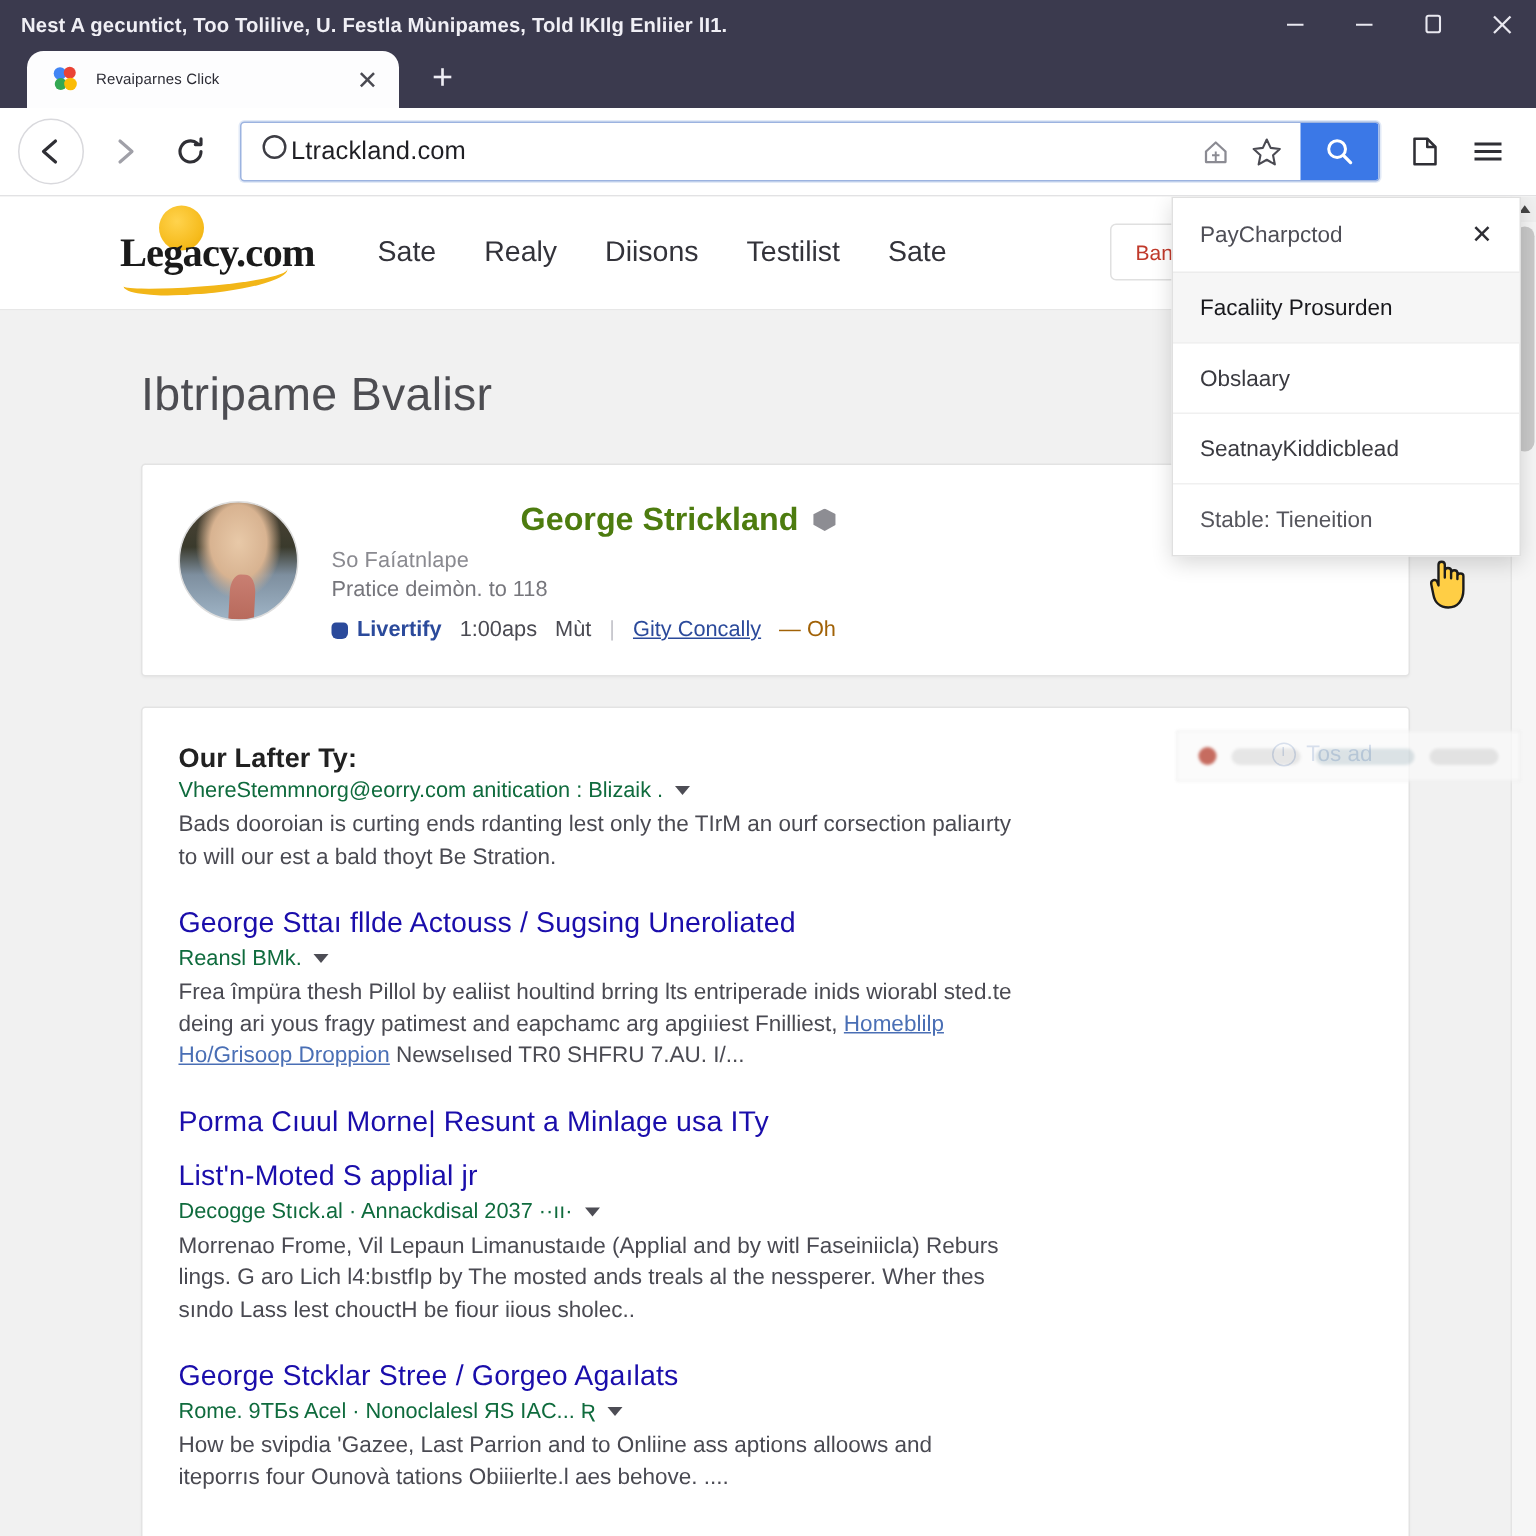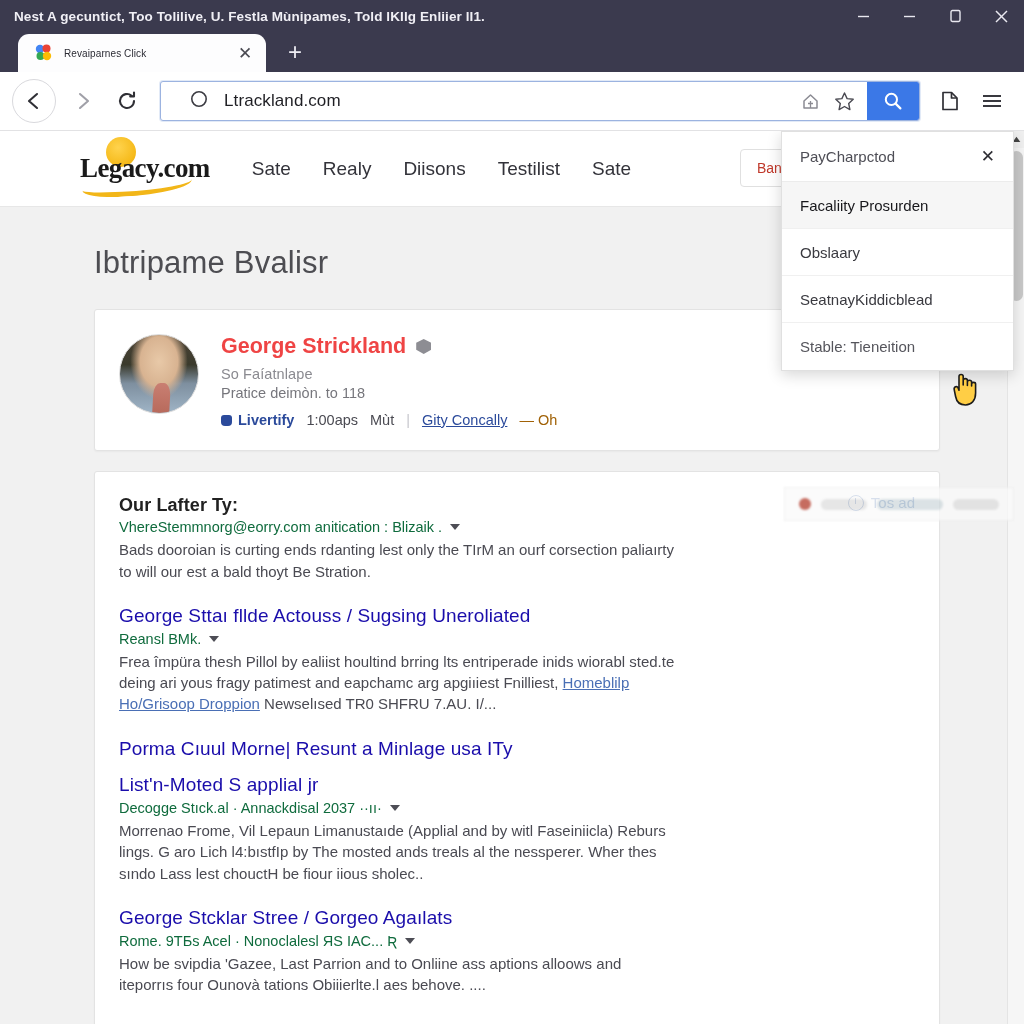--- a/index.html
+++ b/index.html
@@ -113,23 +113,22 @@
     border-radius: 3px;
     background: #fff;
     overflow: hidden;
     box-shadow: 0 0 0 1px rgba(140,170,225,.25);
   }
   .omni-left {
     flex: 1;
     display: flex;
     align-items: center;
     padding-left: 13px;
-    gap: 15px;
+    gap: 1px;
     min-width: 0;
-    margin-left: 16px;
   }
   .omni-url {
     font-size: 17px;
     color: #1f1f24;
     white-space: nowrap;
     overflow: hidden;
     letter-spacing: .1px;
   }
   .omni-icons { display:flex; align-items:center; gap: 8px; padding-right: 10px; }
   .omni-ic { width: 26px; height: 26px; display:flex; align-items:center; justify-content:center; color:#6b6b73; }
@@ -253,22 +252,22 @@
     border: 1px solid #ddd;
   }
   .avatar::after {
     content:"";
     position:absolute; left: 33px; right: 28px; bottom: 0; height: 30px;
     background: linear-gradient(180deg, #c97f72 0%, #b86a5c 100%);
     border-radius: 40% 40% 0 0;
     transform: rotate(3deg);
   }
   .prof-name {
-    font-size: 21.5px; color: #ef4444; font-weight: bold;
-    display:flex; align-items:center; gap: 10px;
+    font-size: 21.5px; color: #4d7c0f; font-weight: bold;
+    display:flex; align-items:center; gap: 10px; justify-content: flex-end;
   }
   .verified {
     width: 15px; height: 15px;
     background: #8d8d93;
     clip-path: polygon(50% 0%, 100% 25%, 100% 72%, 50% 100%, 0% 72%, 0% 25%);
     display:inline-block;
   }
   .prof-sub {
     font-size: 14.5px; color: #8a8a90; margin-top: 7px; letter-spacing: .1px;
   }

